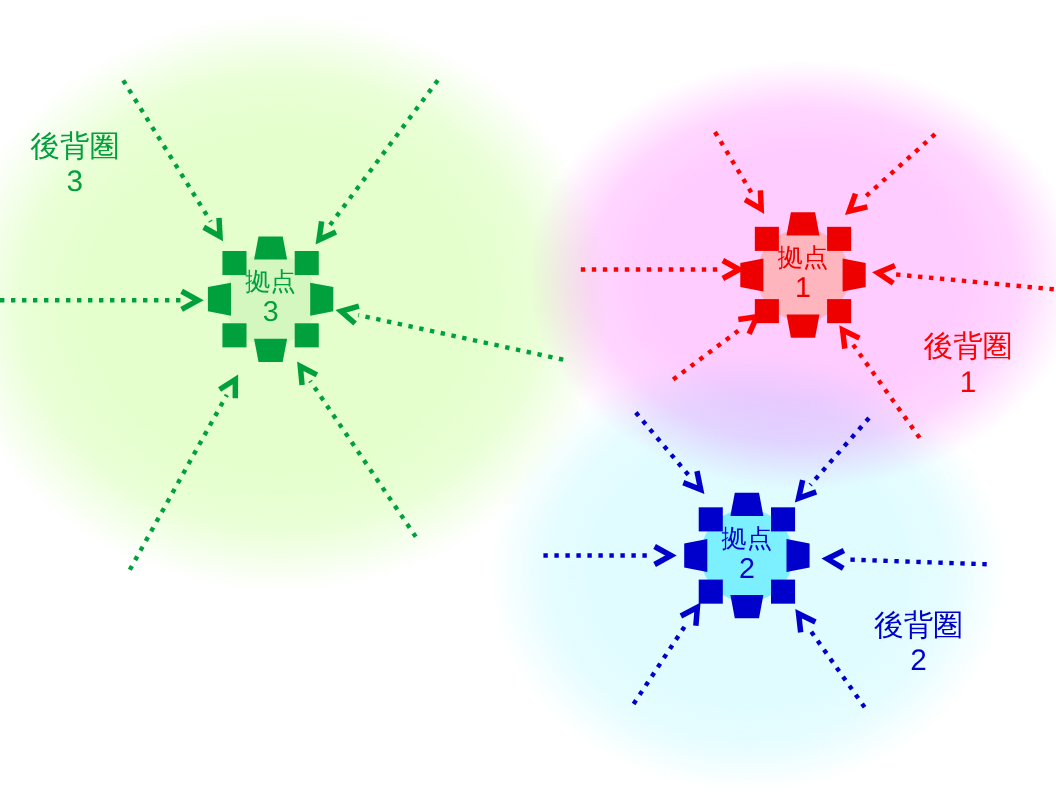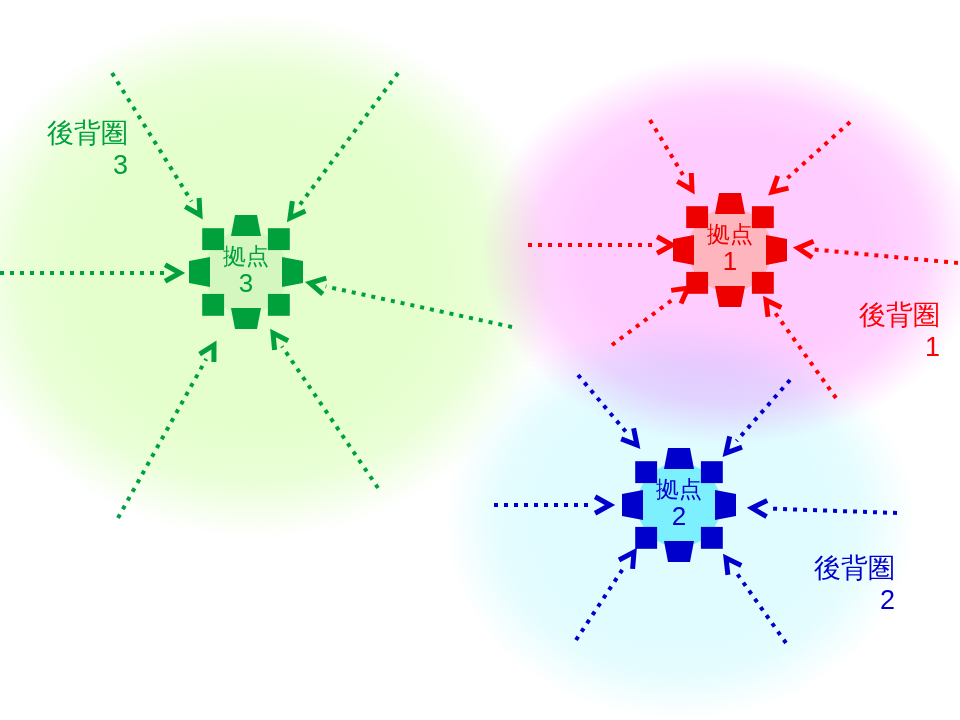--- a/index.html
+++ b/index.html
@@ -5,21 +5,21 @@
   html,body{margin:0;padding:0;background:#ffffff;}
   body{
     width:960px;height:720px;overflow:hidden;
     font-family:"Liberation Sans","DejaVu Sans",sans-serif;
     position:relative;
   }
   #stage{position:absolute;left:0;top:0;width:960px;height:720px;}
   svg#canvas{position:absolute;left:0;top:0;width:960px;height:720px;display:block;}
   .zone-label{
     position:absolute;
-    text-align:right;
+    text-align:center;
     line-height:1.18;
     white-space:pre;
     font-size:27px;
     letter-spacing:0px;
     pointer-events:none;
   }
   .zone-label .zl-num{display:block;font-size:27px;}
   .hub-label{
     position:absolute;
     text-align:center;

